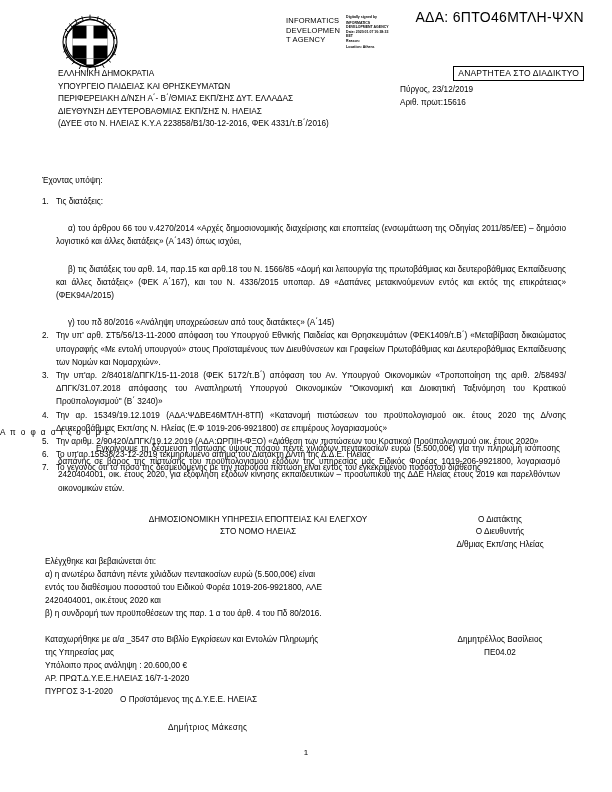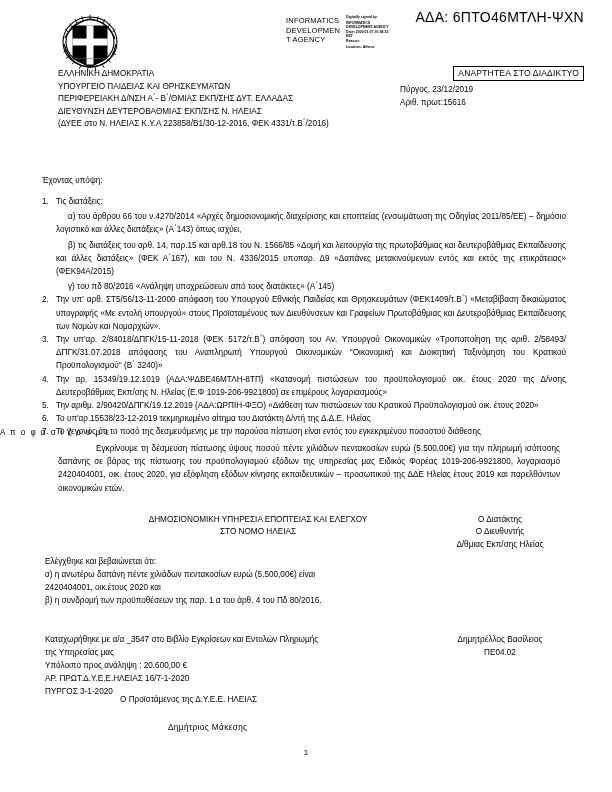--- a/index.html
+++ b/index.html
@@ -135,21 +135,21 @@
   .li-body {
     flex: 1 1 auto;
   }
   .li-text {
     text-align: justify;
     text-justify: inter-word;
   }
   .sub-item {
     text-align: justify;
     text-justify: inter-word;
-    margin-top: 2px;
+    margin-top: 14px;
   }
   .sub-indent {
     text-indent: 12px;
   }
 
   
   .apofasizoume {
     position: absolute;
     left: 0;
     right: 0;
@@ -367,20 +367,21 @@
 
   <div class="signer-head">
     <div>Ο Διατάκτης</div>
     <div>Ο Διευθυντής</div>
     <div>Δ/θμιας Εκπ/σης Ηλείας</div>
   </div>
 
   <div class="verify-block">
     <div>Ελέγχθηκε και βεβαιώνεται ότι:</div>
     <div>α) η ανωτέρω δαπάνη πέντε χιλιάδων πεντακοσίων ευρώ (5.500,00€)  είναι</div>
+    <div>εντός του διαθέσιμου ποσοστού του  Ειδικού Φορέα 1019-206-9921800,  ΑΛΕ</div>
     <div>2420404001, οικ.έτους 2020 και</div>
     <div>β) η συνδρομή των προϋποθέσεων της παρ. 1 α του άρθ. 4 του Πδ 80/2016.</div>
   </div>
 
   <div class="registry-block">
     <div>Καταχωρήθηκε με α/α _3547 στο Βιβλίο Εγκρίσεων και Εντολών Πληρωμής</div>
     <div>της Υπηρεσίας μας</div>
     <div>Υπόλοιπο προς ανάληψη :        20.600,00  €</div>
     <div>ΑΡ. ΠΡΩΤ.Δ.Υ.Ε.Ε.ΗΛΕΙΑΣ 16/7-1-2020</div>
     <div>ΠΥΡΓΟΣ  3-1-2020</div>

